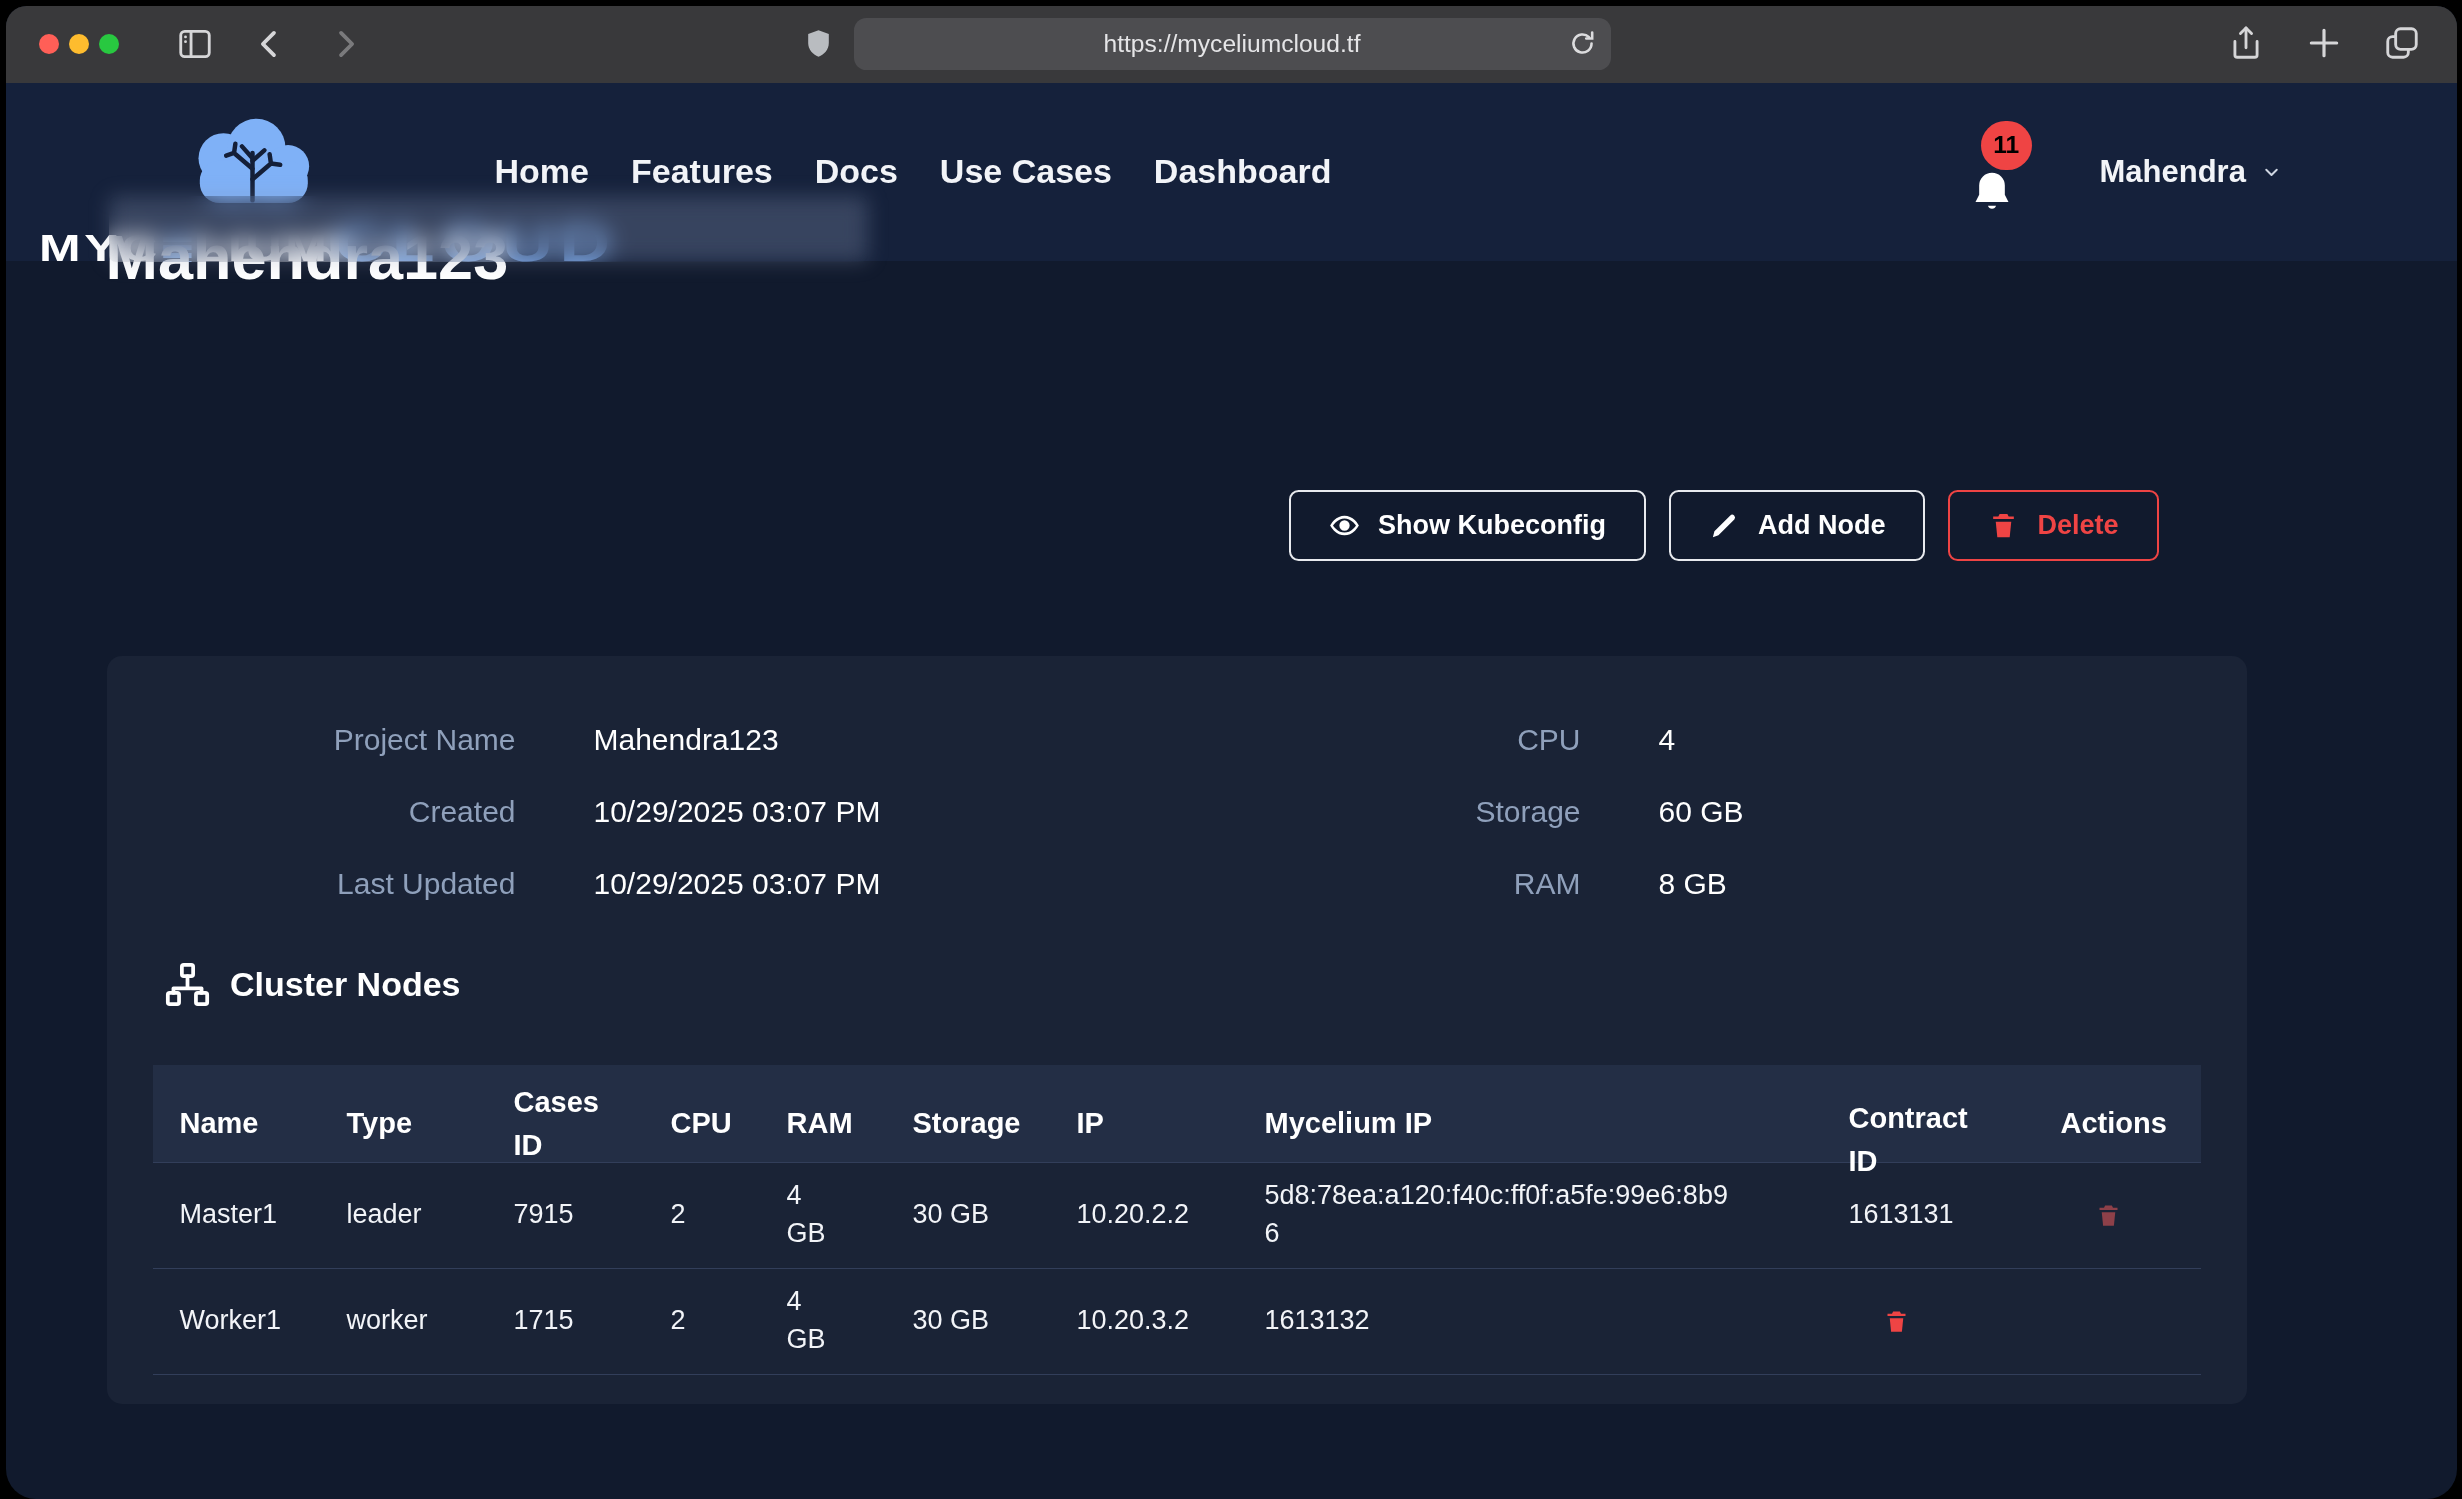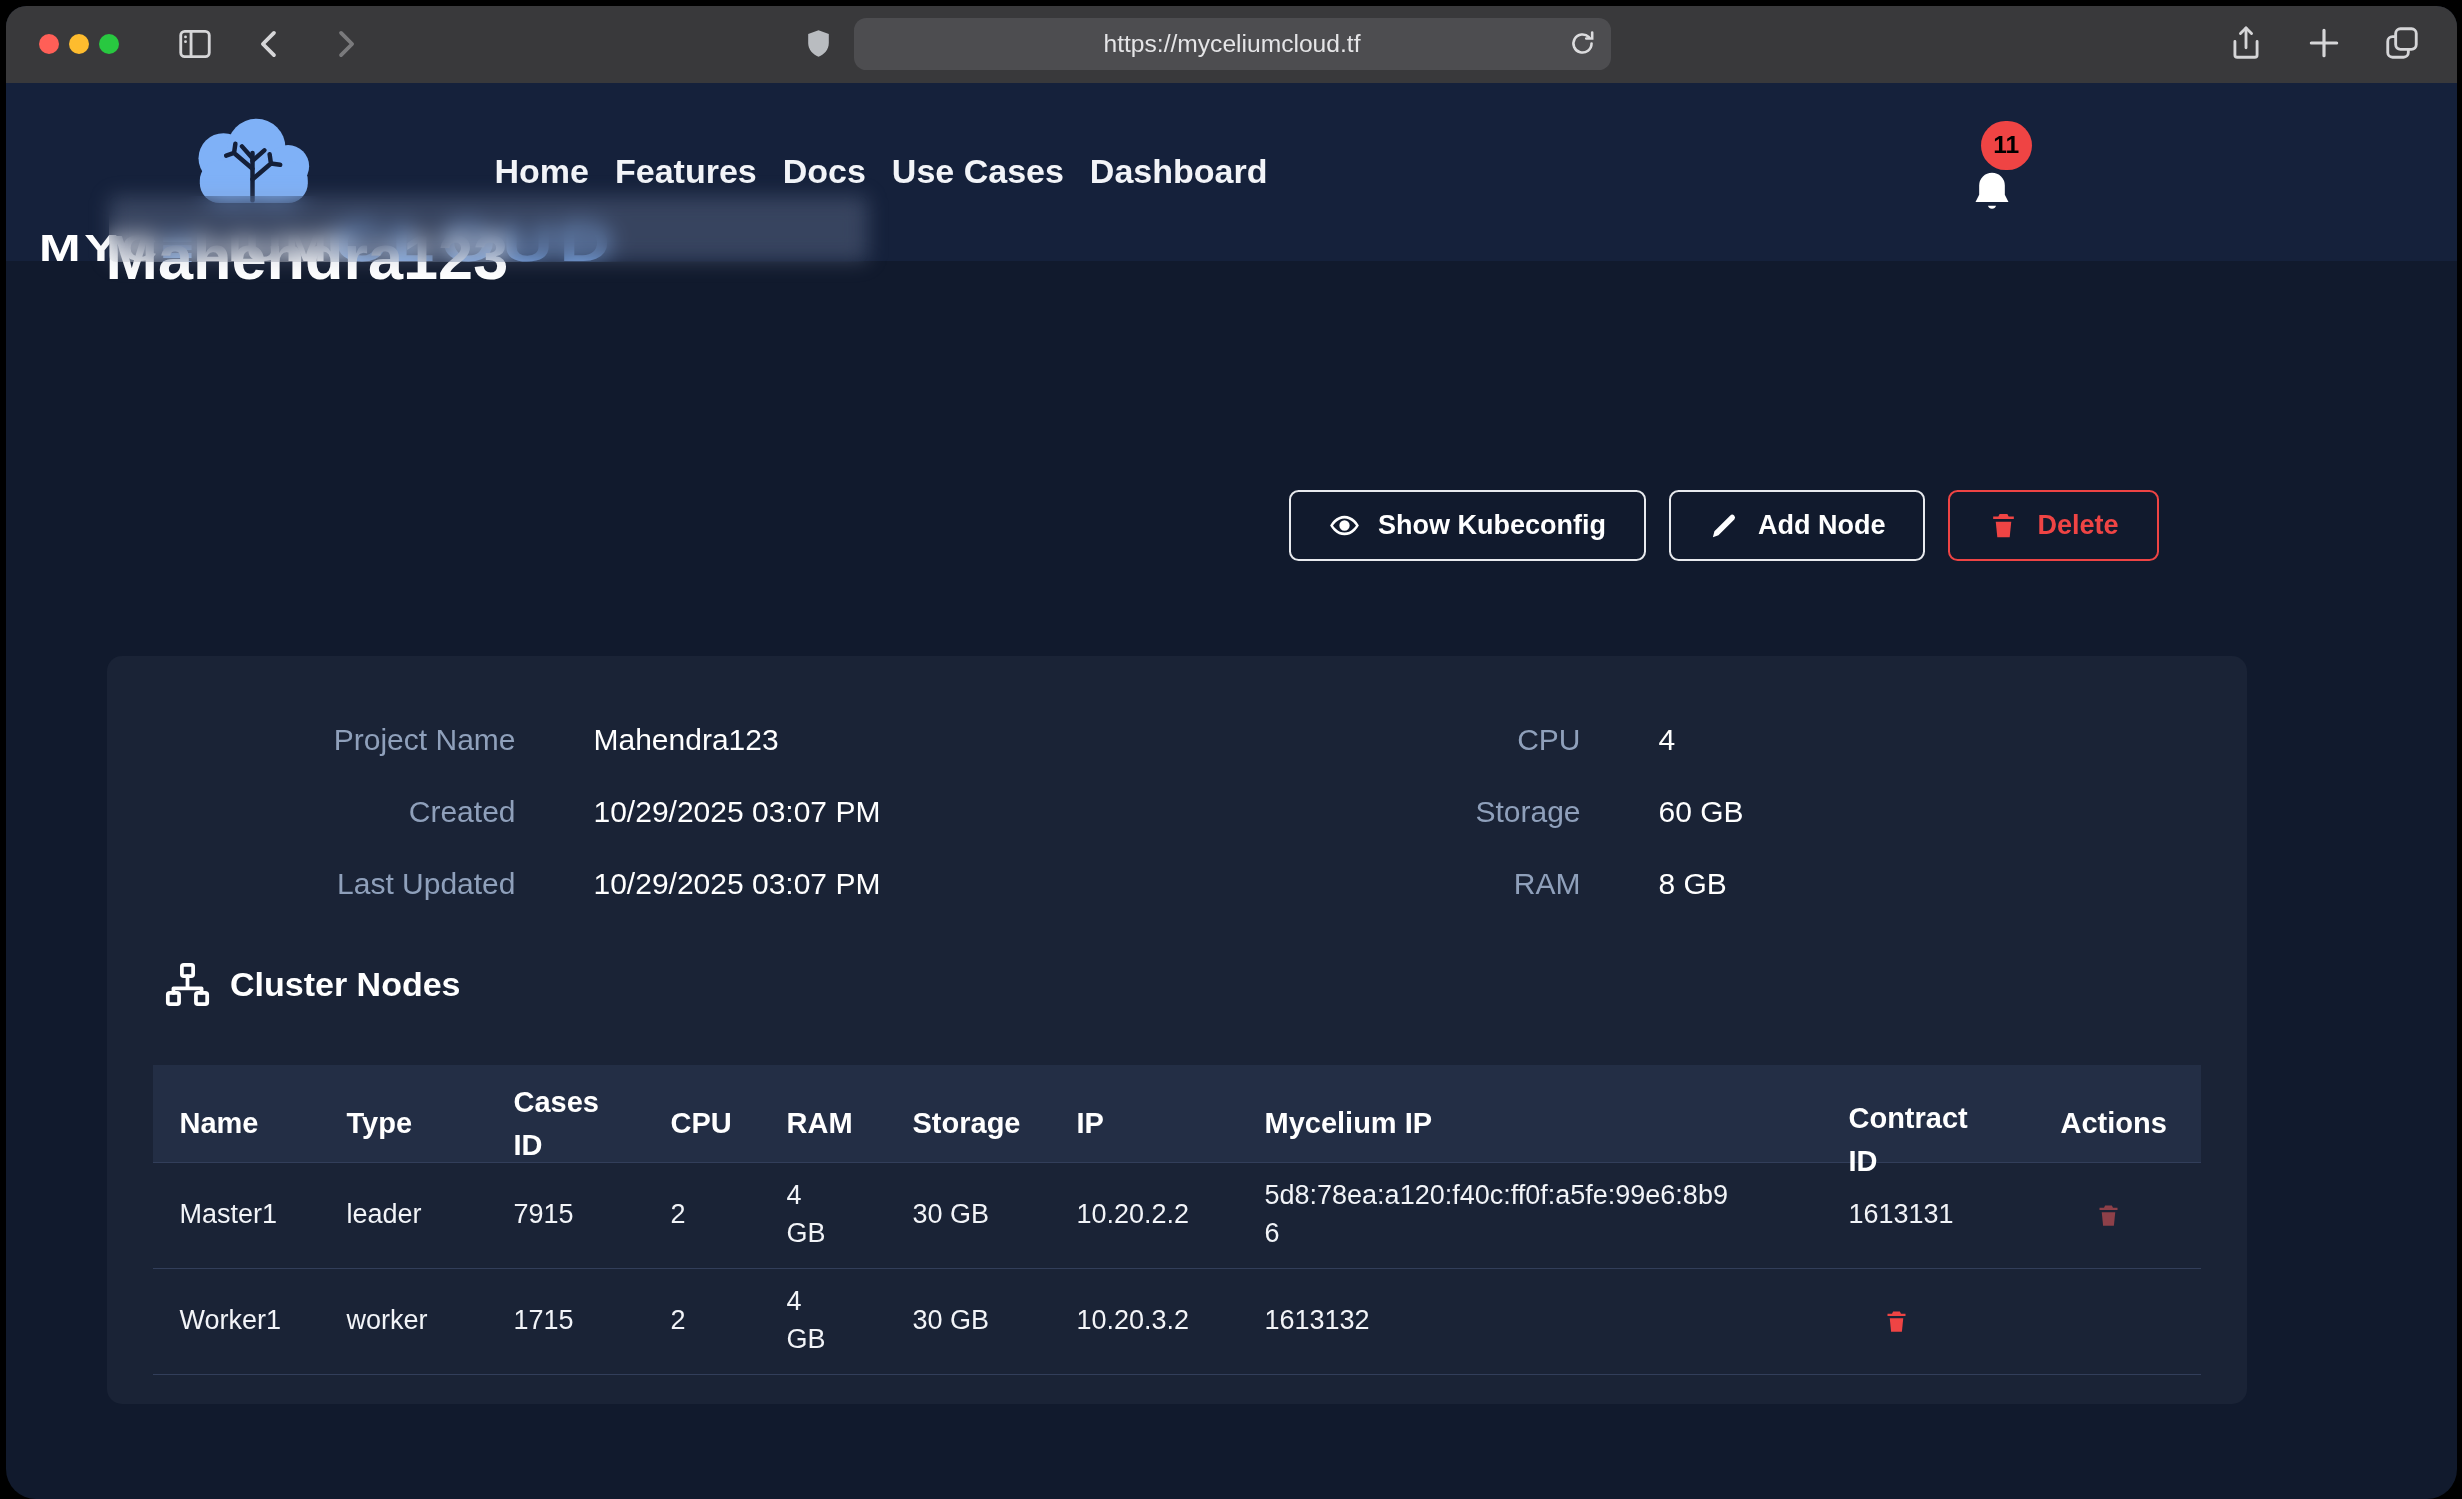--- a/index.html
+++ b/index.html
@@ -48,21 +48,21 @@
 
   
   .navbar{position:absolute;left:0;right:0;top:77px;height:178px;background:var(--bg-nav);z-index:2;}
   .brand{position:absolute;left:33px;top:29px;display:flex;align-items:center;gap:2px;text-decoration:none;flex-direction:column;}
   .logo-cloud{width:137px;height:103px;}
   .brand-text{transform:scaleX(1.35);transform-origin:left center;line-height:1;}
   .brand-line1{font-size:37px;font-weight:800;letter-spacing:2.7px;color:#fff;}
   .e-bars{display:inline-block;width:.56em;height:.66em;margin:0 .05em;vertical-align:-1.4px;
     background:repeating-linear-gradient(to bottom,var(--blue) 0 .135em,transparent .135em .215em);}
   .brand-line2{font-size:52px;font-weight:800;letter-spacing:4.8px;color:var(--blue);margin-top:4.1px;}
-  .links{position:absolute;left:489px;top:0;height:100%;display:flex;align-items:center;gap:26px;}
+  .links{position:absolute;left:489px;top:0;height:100%;display:flex;align-items:center;gap:42px;}
   .links a{color:var(--text);text-decoration:none;font-size:34px;font-weight:600;}
   .bell-wrap{position:absolute;left:1963px;top:38px;width:75px;height:103px;cursor:pointer;}
   .bell-wrap svg{position:absolute;left:1.4px;top:46px;width:44px;height:48px;color:#fff;}
   .badge{position:absolute;left:12.3px;top:0;min-width:51px;height:49px;border-radius:27px;background:var(--red);
     color:#000000;font-size:24.6px;font-weight:700;display:flex;align-items:center;justify-content:center;}
   .user{position:absolute;left:2094px;top:0;height:100%;display:flex;align-items:center;gap:13.7px;cursor:pointer;}
   .user-name{color:var(--text);font-size:31px;font-weight:600;}
   .user svg{width:23px;height:18px;color:#cfd6e2;}
 
   
@@ -208,20 +208,26 @@
         <a>Use Cases</a>
         <a>Dashboard</a>
       </nav>
       <div class="bell-wrap">
         <span class="badge">11</span>
         <svg viewBox="0 0 24 24" fill="currentColor">
           <path d="M12 2a7 7 0 0 0-7 7v5l-2 4h18l-2-4V9a7 7 0 0 0-7-7z"></path>
             <path d="M9.8 20a2.3 2.3 0 0 0 4.4 0z"></path>
         </svg>
       </div>
+      <div class="user">
+        <span class="user-name">Mahendra</span>
+        <svg viewBox="0 0 24 24" fill="none" stroke="currentColor" stroke-width="2.6" stroke-linecap="round" stroke-linejoin="round">
+          <path d="M5 9l7 7 7-7"></path>
+        </svg>
+      </div>
     </div>
 
     <h1 class="page-title">Mahendra123</h1>
     <div class="blur-patch"></div>
 
     <div class="actions-row">
       <button class="btn">
         <svg viewBox="0 0 24 24" fill="none" stroke="currentColor" stroke-width="2">
           <path d="M2 12s3.5-6.5 10-6.5S22 12 22 12s-3.5 6.5-10 6.5S2 12 2 12z"></path>
             <circle cx="12" cy="12" r="3" fill="currentColor"></circle>

